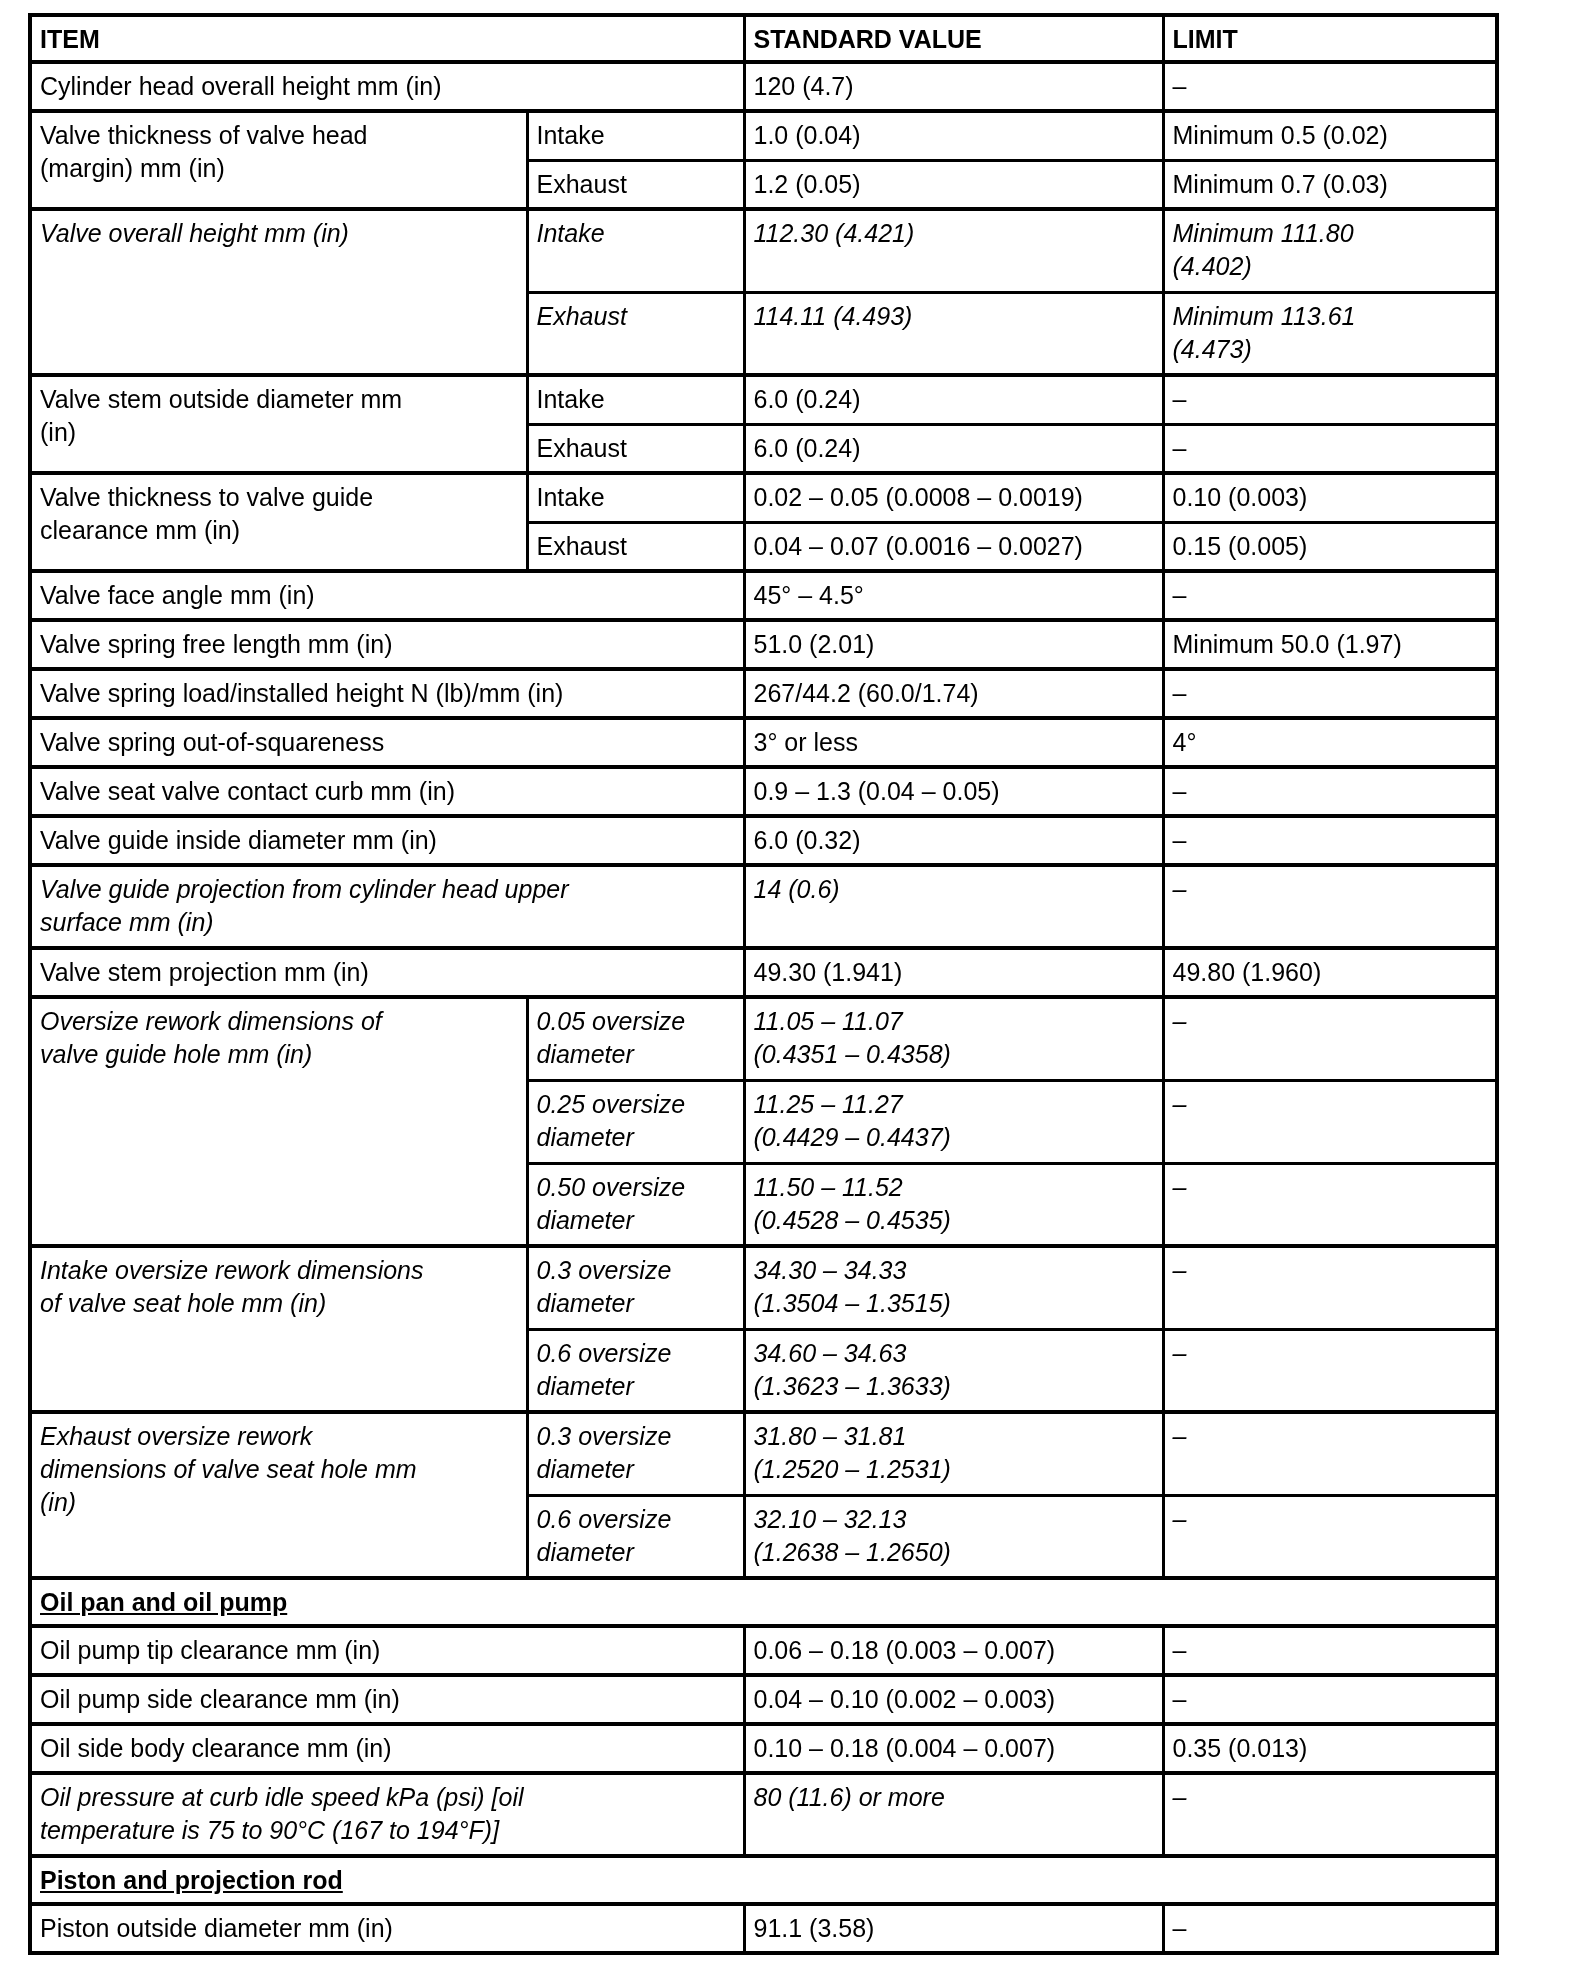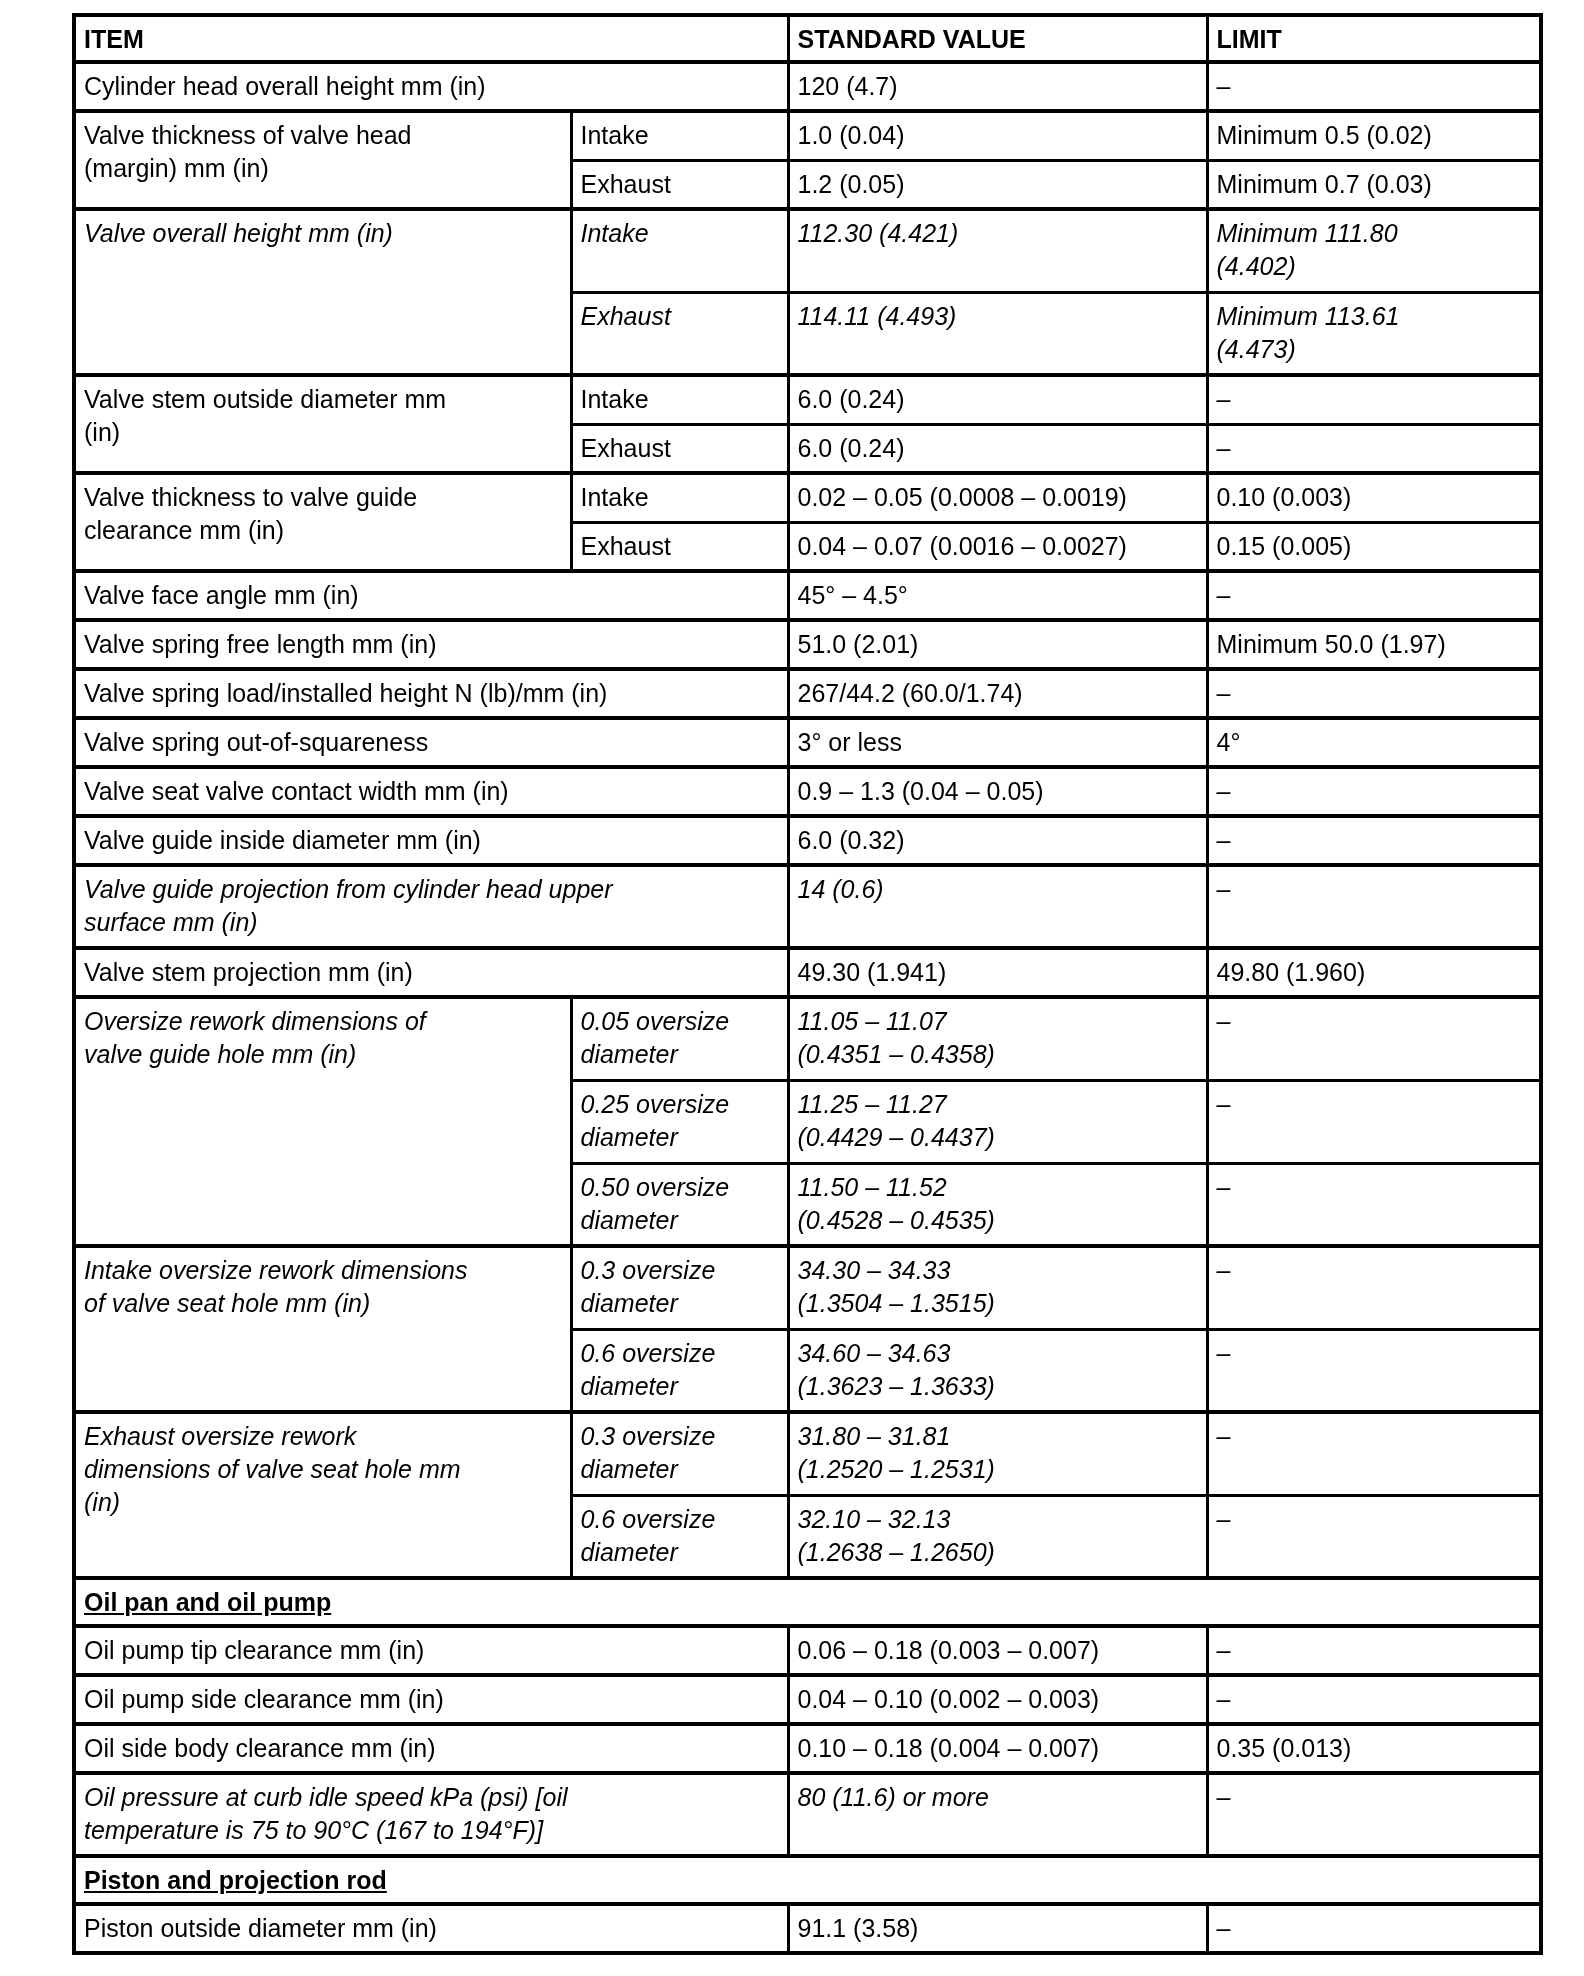--- a/index.html
+++ b/index.html
@@ -6,21 +6,21 @@
     --text-color:#000000;
     --border-color:#000000;
     --bg-color:#ffffff;
   }
   html,body{margin:0;padding:0;background:var(--bg-color);}
   body{
     width:1584px;height:1976px;
     font-family:"Liberation Sans",sans-serif;
     color:var(--text-color);
   }
-  .page{padding:13px 12px 0 28px;margin-left:44px;}
+  .page{padding:13px 12px 0 28px;}
   table.spec{
     border-collapse:collapse;
     table-layout:fixed;
     width:1467px;
     border:4px solid var(--border-color);
   }
   col.c-item{width:497px;}
   col.c-sub{width:217px;}
   col.c-std{width:419px;}
   col.c-lim{width:334px;}
@@ -135,21 +135,21 @@
       <td colspan="2">Valve spring load/installed height N (lb)/mm (in)</td>
       <td>267/44.2 (60.0/1.74)</td>
       <td>–</td>
     </tr>
     <tr class="gs rs">
       <td colspan="2">Valve spring out-of-squareness</td>
       <td>3° or less</td>
       <td>4°</td>
     </tr>
     <tr class="gs rs">
-      <td colspan="2">Valve seat valve contact width mm (in)</td>
+      <td colspan="2">Valve seat valve contact curb mm (in)</td>
       <td>0.9 – 1.3 (0.04 – 0.05)</td>
       <td>–</td>
     </tr>
     <tr class="gs rs">
       <td colspan="2">Valve guide inside diameter mm (in)</td>
       <td>6.0 (0.32)</td>
       <td>–</td>
     </tr>
     <tr class="gs rd">
       <td colspan="2">Valve guide projection from cylinder head upper

